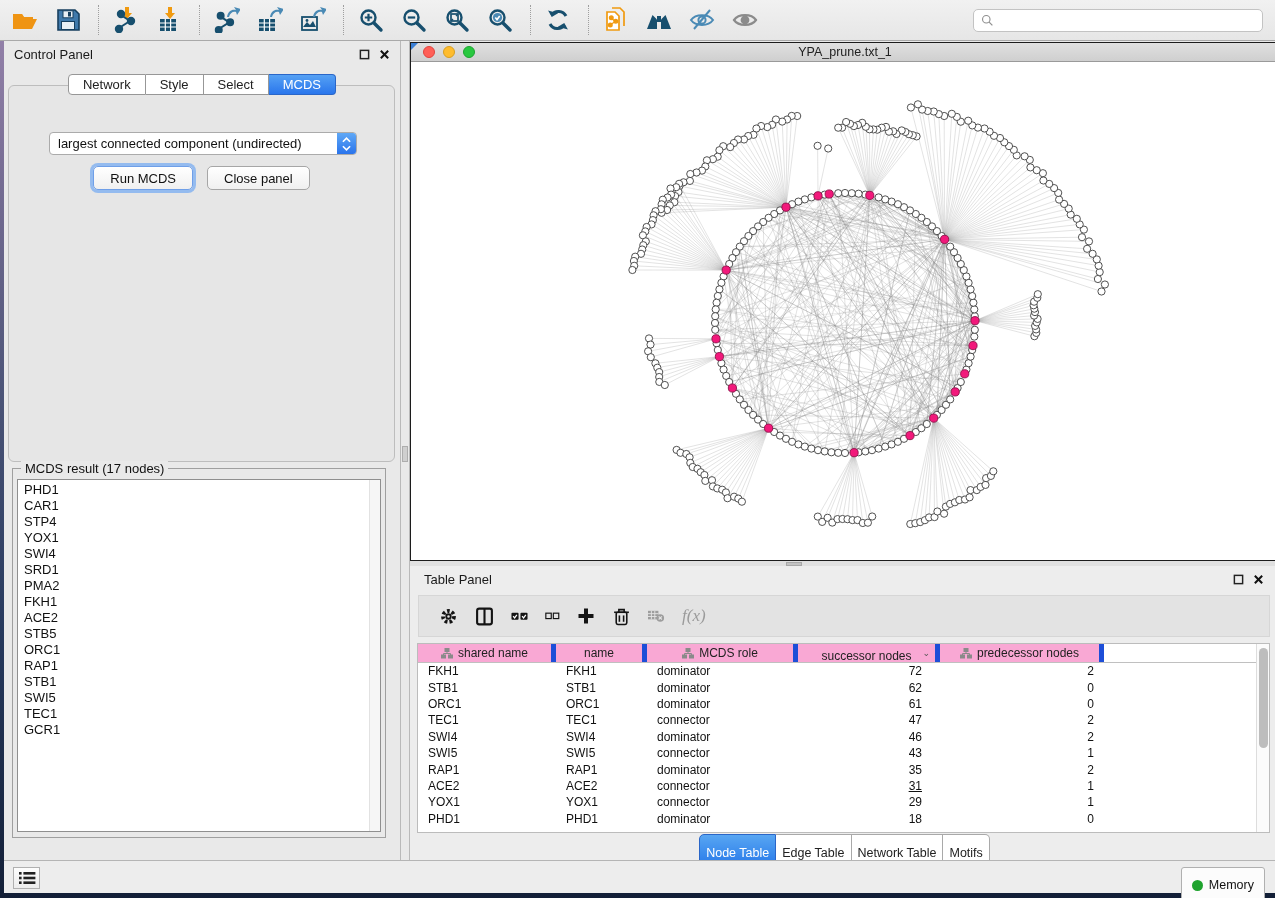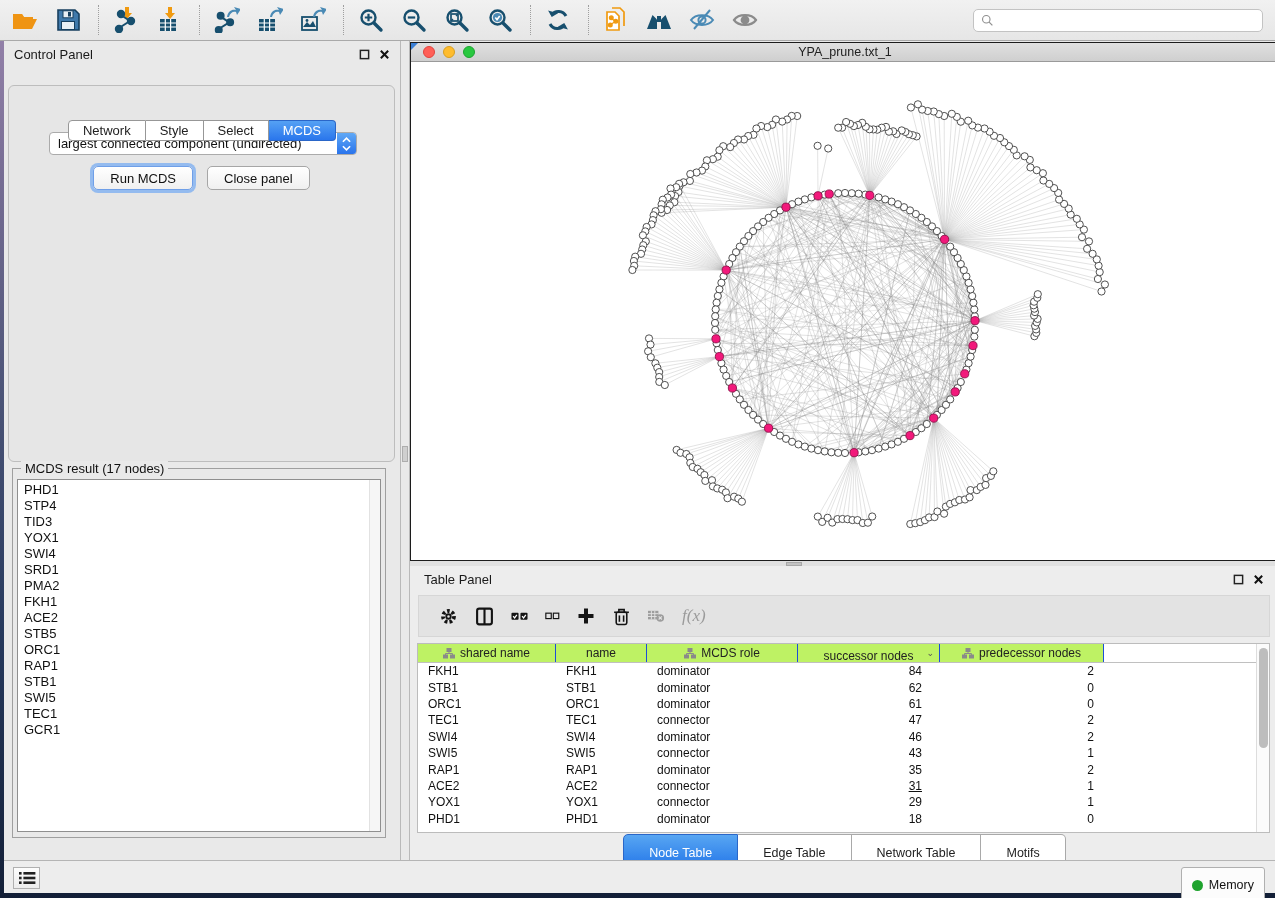--- a/index.html
+++ b/index.html
@@ -23,21 +23,21 @@
 
   
   #control-panel { position:absolute; left:0; top:0; width:396px; height:819px; background:#e9e9e9; }
   .panel-titlebar { height:27px; display:flex; align-items:center; padding:0 10px; font-size:13px; color:#1a1a1a; }
   .panel-title { flex:1; }
   .panel-win-icons { display:flex; gap:9px; align-items:center; }
   .panel-win-icons svg { width:11px; height:11px; display:block; }
 
   #cp-tabs { position:absolute; left:0; top:33px; width:100%; display:flex; justify-content:center; z-index:3; }
   .mac-tab { height:21px; padding:0 14px; font-size:13px; display:flex; align-items:center;
-    background:#fff; border:1px solid #979797; border-left:none; color:#222;margin-top:46px; }
+    background:#fff; border:1px solid #979797; border-left:none; color:#222; }
   .mac-tab:first-child { border-left:1px solid #979797; border-radius:4px 0 0 4px; }
   .mac-tab:last-child { border-radius:0 4px 4px 0; }
   .mac-tab.selected { background:linear-gradient(#55a1f4,#2a76ec); color:#fff; border-color:#2a66c8; }
 
   #cp-inner { position:absolute; left:4px; right:5px; top:44px; height:377px;
     background:#e6e6e6; border:1px solid #bdbdbd; border-radius:6px; }
   #opt-label { position:absolute; top:28px; width:100%; text-align:center; font-size:13px; color:#111; }
   #criterion-select { position:absolute; left:40px; right:37px; top:46px; height:23px;
     background:#fff; border:1px solid #ababab; border-radius:4px; display:flex; align-items:center; }
   #criterion-value { flex:1; font-size:13px; color:#111; padding-left:8px; white-space:nowrap; overflow:hidden; }
@@ -83,33 +83,33 @@
   
   #table-panel { position:absolute; left:406px; top:525px; width:869px; height:294px; background:#ededed; }
   #tp-toolbar { position:absolute; left:8px; right:9px; top:29px; height:42px; background:#e3e3e3; border:1px solid #d6d6d6;
     display:flex; align-items:center; padding-left:20px; }
   .tp-icon { margin-right:17px; display:flex; align-items:center; }
   .tp-icon svg { display:block; }
   #fx-label { font-family:"Liberation Serif",serif; font-style:italic; font-size:17px; color:#9b9b9b; }
 
   #node-table { position:absolute; left:7px; right:9px; top:77px; height:190px; background:#fff; border:1px solid #bcbcbc; overflow:hidden; }
   #thead { display:flex; height:19px; border-bottom:1px solid #c0c0c0; }
-  .th { background:#bef264; border-right:1px solid #1d4ed8; display:flex; align-items:center; justify-content:center; gap:5px;
+  .th { background:#f9a8d4; border-right:5px solid #1d4ed8; display:flex; align-items:center; justify-content:center; gap:5px;
     font-size:12px; color:#222; position:relative; }
   .th svg { width:12px; height:11px; }
   .th .sort-chev { position:absolute; right:5px; font-size:9px; color:#555; }
   #tbody .tr { display:flex; height:16.4px; align-items:center; }
   .td { font-size:12px; color:#111; white-space:nowrap; overflow:hidden; }
   .td.l { padding-left:10px; text-align:left; }
   .td.r { text-align:right; }
   #table-scroll { position:absolute; right:0; top:0; bottom:0; width:13px; background:#fbfbfb; border-left:1px solid #ddd; }
   #table-thumb { position:absolute; left:2px; top:4px; width:9px; height:100px; border-radius:5px; background:#bdbdbd; }
 
   #tp-tabs { position:absolute; left:0; right:0; top:268px; display:flex; justify-content:center; }
-  .tp-tab { height:38px; padding:0 25px; font-size:12.5px; display:flex; align-items:center;
+  .tp-tab { height:38px; padding:0 6px; font-size:12.5px; display:flex; align-items:center;
     background:#fff; border:1px solid #a9a9a9; border-left:none; color:#222; }
   .tp-tab:first-child { border-left:1px solid #a9a9a9; border-radius:5px 0 0 5px; }
   .tp-tab:last-child { border-radius:0 5px 5px 0; }
   .tp-tab.selected { background:linear-gradient(#58a6f2,#1f72e8); color:#fff; border-color:#2a66c8; }
 
   
   #status-bar { position:absolute; left:4px; right:0; top:860px; height:33px; background:#ededed; border-top:1px solid #b5b5b5; }
   #list-btn { position:absolute; left:9px; top:6px; width:27px; height:22px; background:linear-gradient(#fdfdfd,#ececec);
     border:1px solid #b0b0b0; display:flex; align-items:center; justify-content:center; }
   #memory-btn { position:absolute; right:10px; top:6px; height:23px; background:#fcfcfc; border:1px solid #b0b0b0; border-radius:3px;
@@ -324,22 +324,22 @@
               <path d="M1 1l4 4 4-4" fill="none" stroke="#fff" stroke-width="1.8"></path>
             </svg>
         </span>
       </div>
     </div>
     <div id="result-group">
       <span id="result-legend">MCDS result (17 nodes)</span>
       <div id="result-list">
         <div id="result-items">
             <div class="result-item">PHD1</div>
+            <div class="result-item">CAR1</div>
             <div class="result-item">STP4</div>
-            <div class="result-item">TID3</div>
             <div class="result-item">YOX1</div>
             <div class="result-item">SWI4</div>
             <div class="result-item">SRD1</div>
             <div class="result-item">PMA2</div>
             <div class="result-item">FKH1</div>
             <div class="result-item">ACE2</div>
             <div class="result-item">STB5</div>
             <div class="result-item">ORC1</div>
             <div class="result-item">RAP1</div>
             <div class="result-item">STB1</div>
@@ -1348,21 +1348,21 @@
               </g>
             </svg>
             <span>predecessor nodes</span>
           </div>
         </div>
       <div id="tbody">
           <div class="tr">
             <div class="td l" style="width: 138px;">FKH1</div>
             <div class="td l" style="width: 91px;">FKH1</div>
             <div class="td l" style="width: 151px;">dominator</div>
-            <div class="td r" style="width: 142px; padding-right: 18px;">84</div>
+            <div class="td r" style="width: 142px; padding-right: 18px;">72</div>
             <div class="td r" style="width: 164px; padding-right: 10px;">2</div>
           </div>
           <div class="tr">
             <div class="td l" style="width: 138px;">STB1</div>
             <div class="td l" style="width: 91px;">STB1</div>
             <div class="td l" style="width: 151px;">dominator</div>
             <div class="td r" style="width: 142px; padding-right: 18px;">62</div>
             <div class="td r" style="width: 164px; padding-right: 10px;">0</div>
           </div>
           <div class="tr">

